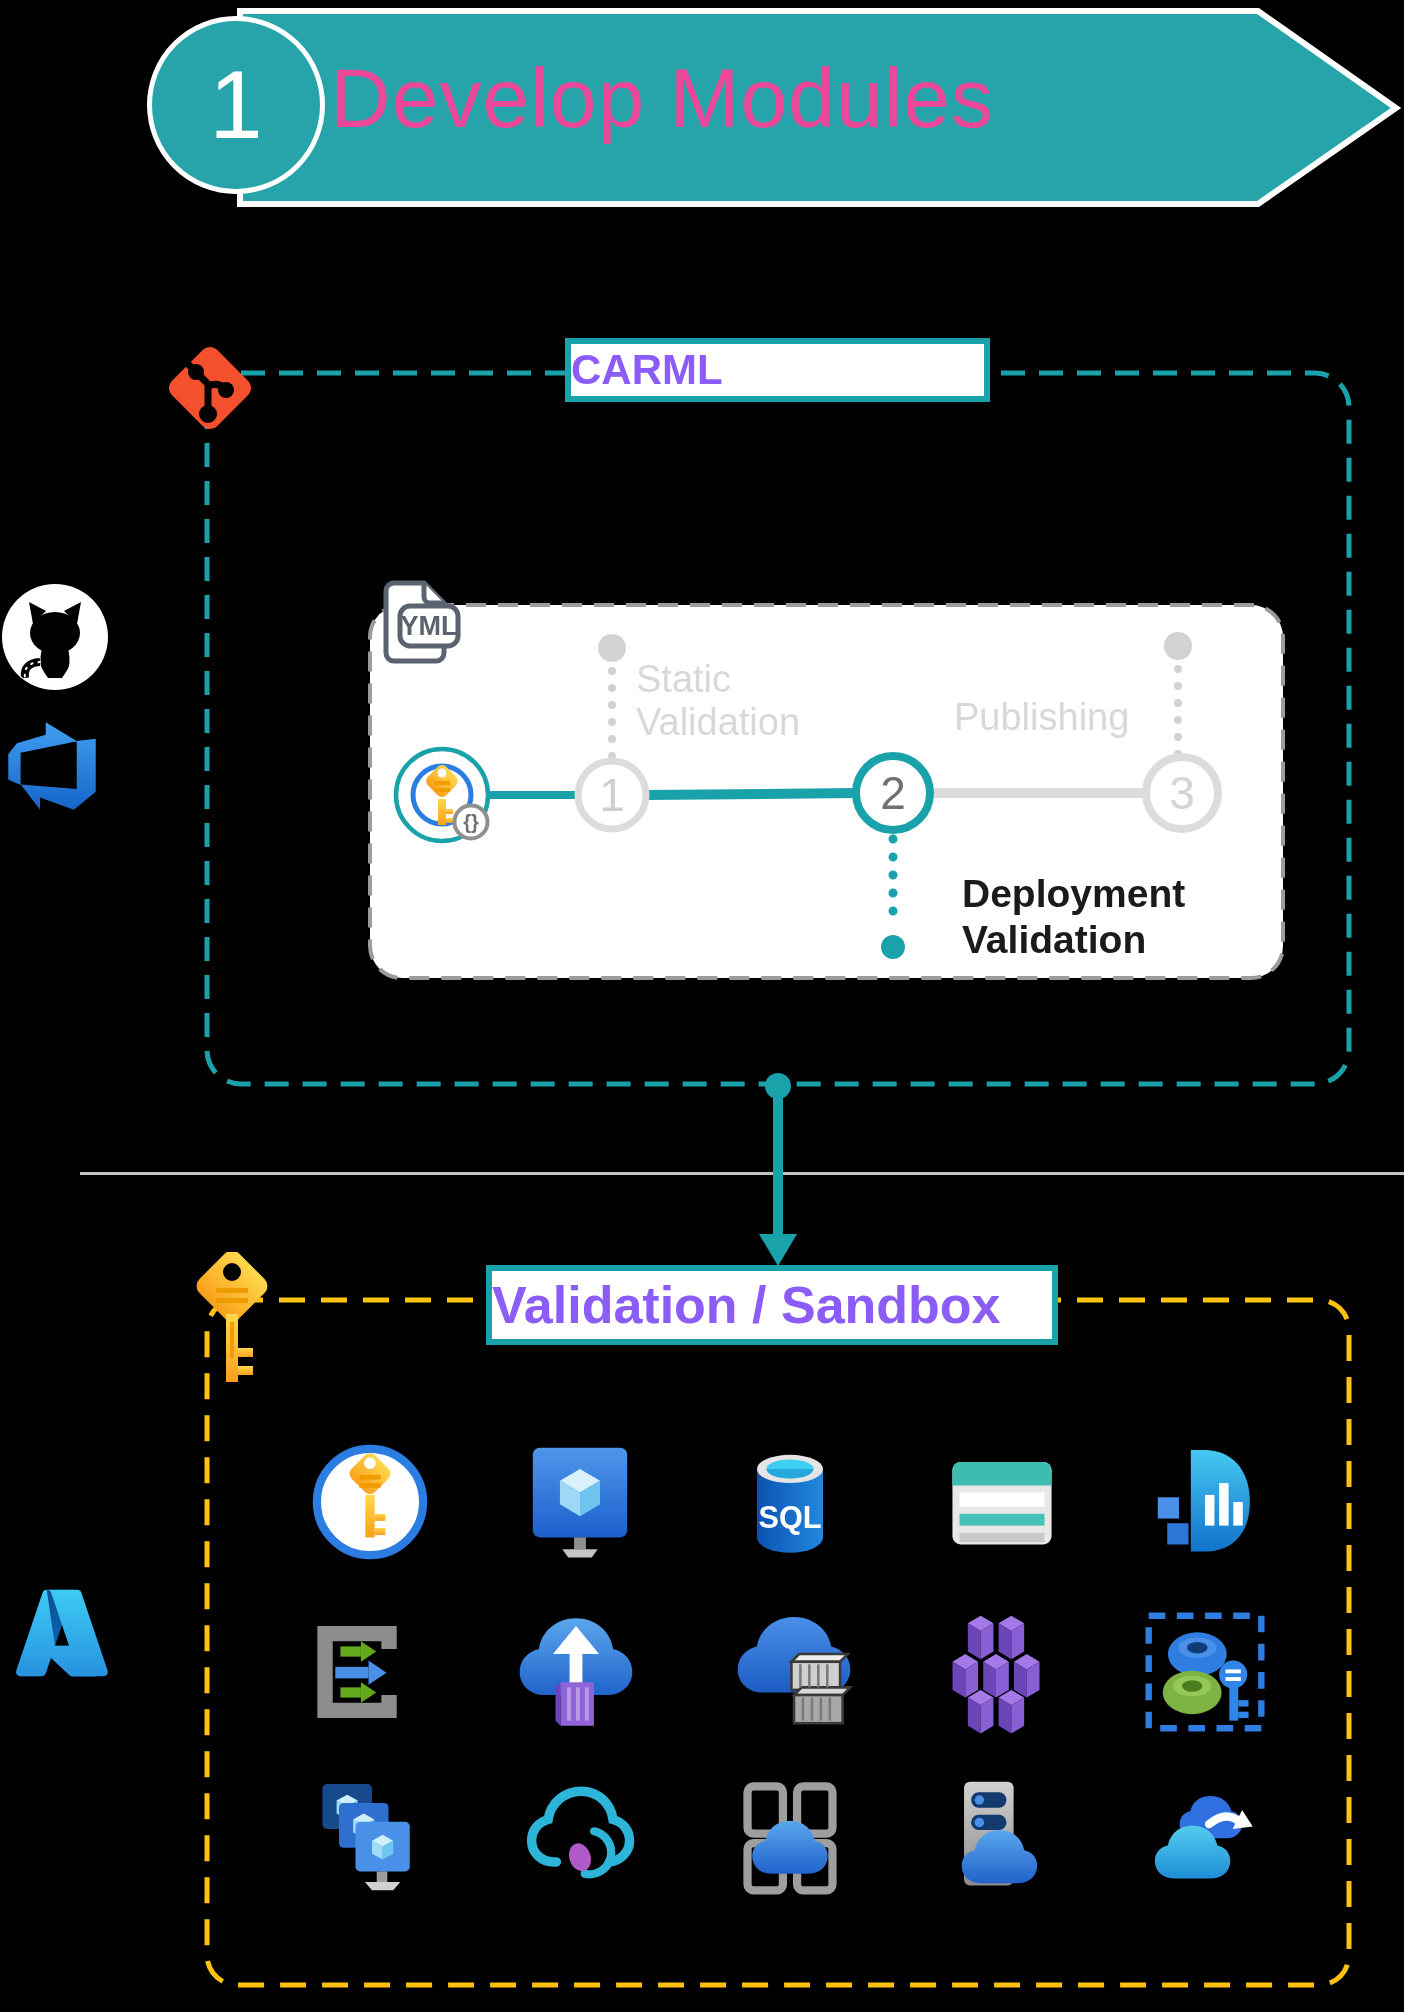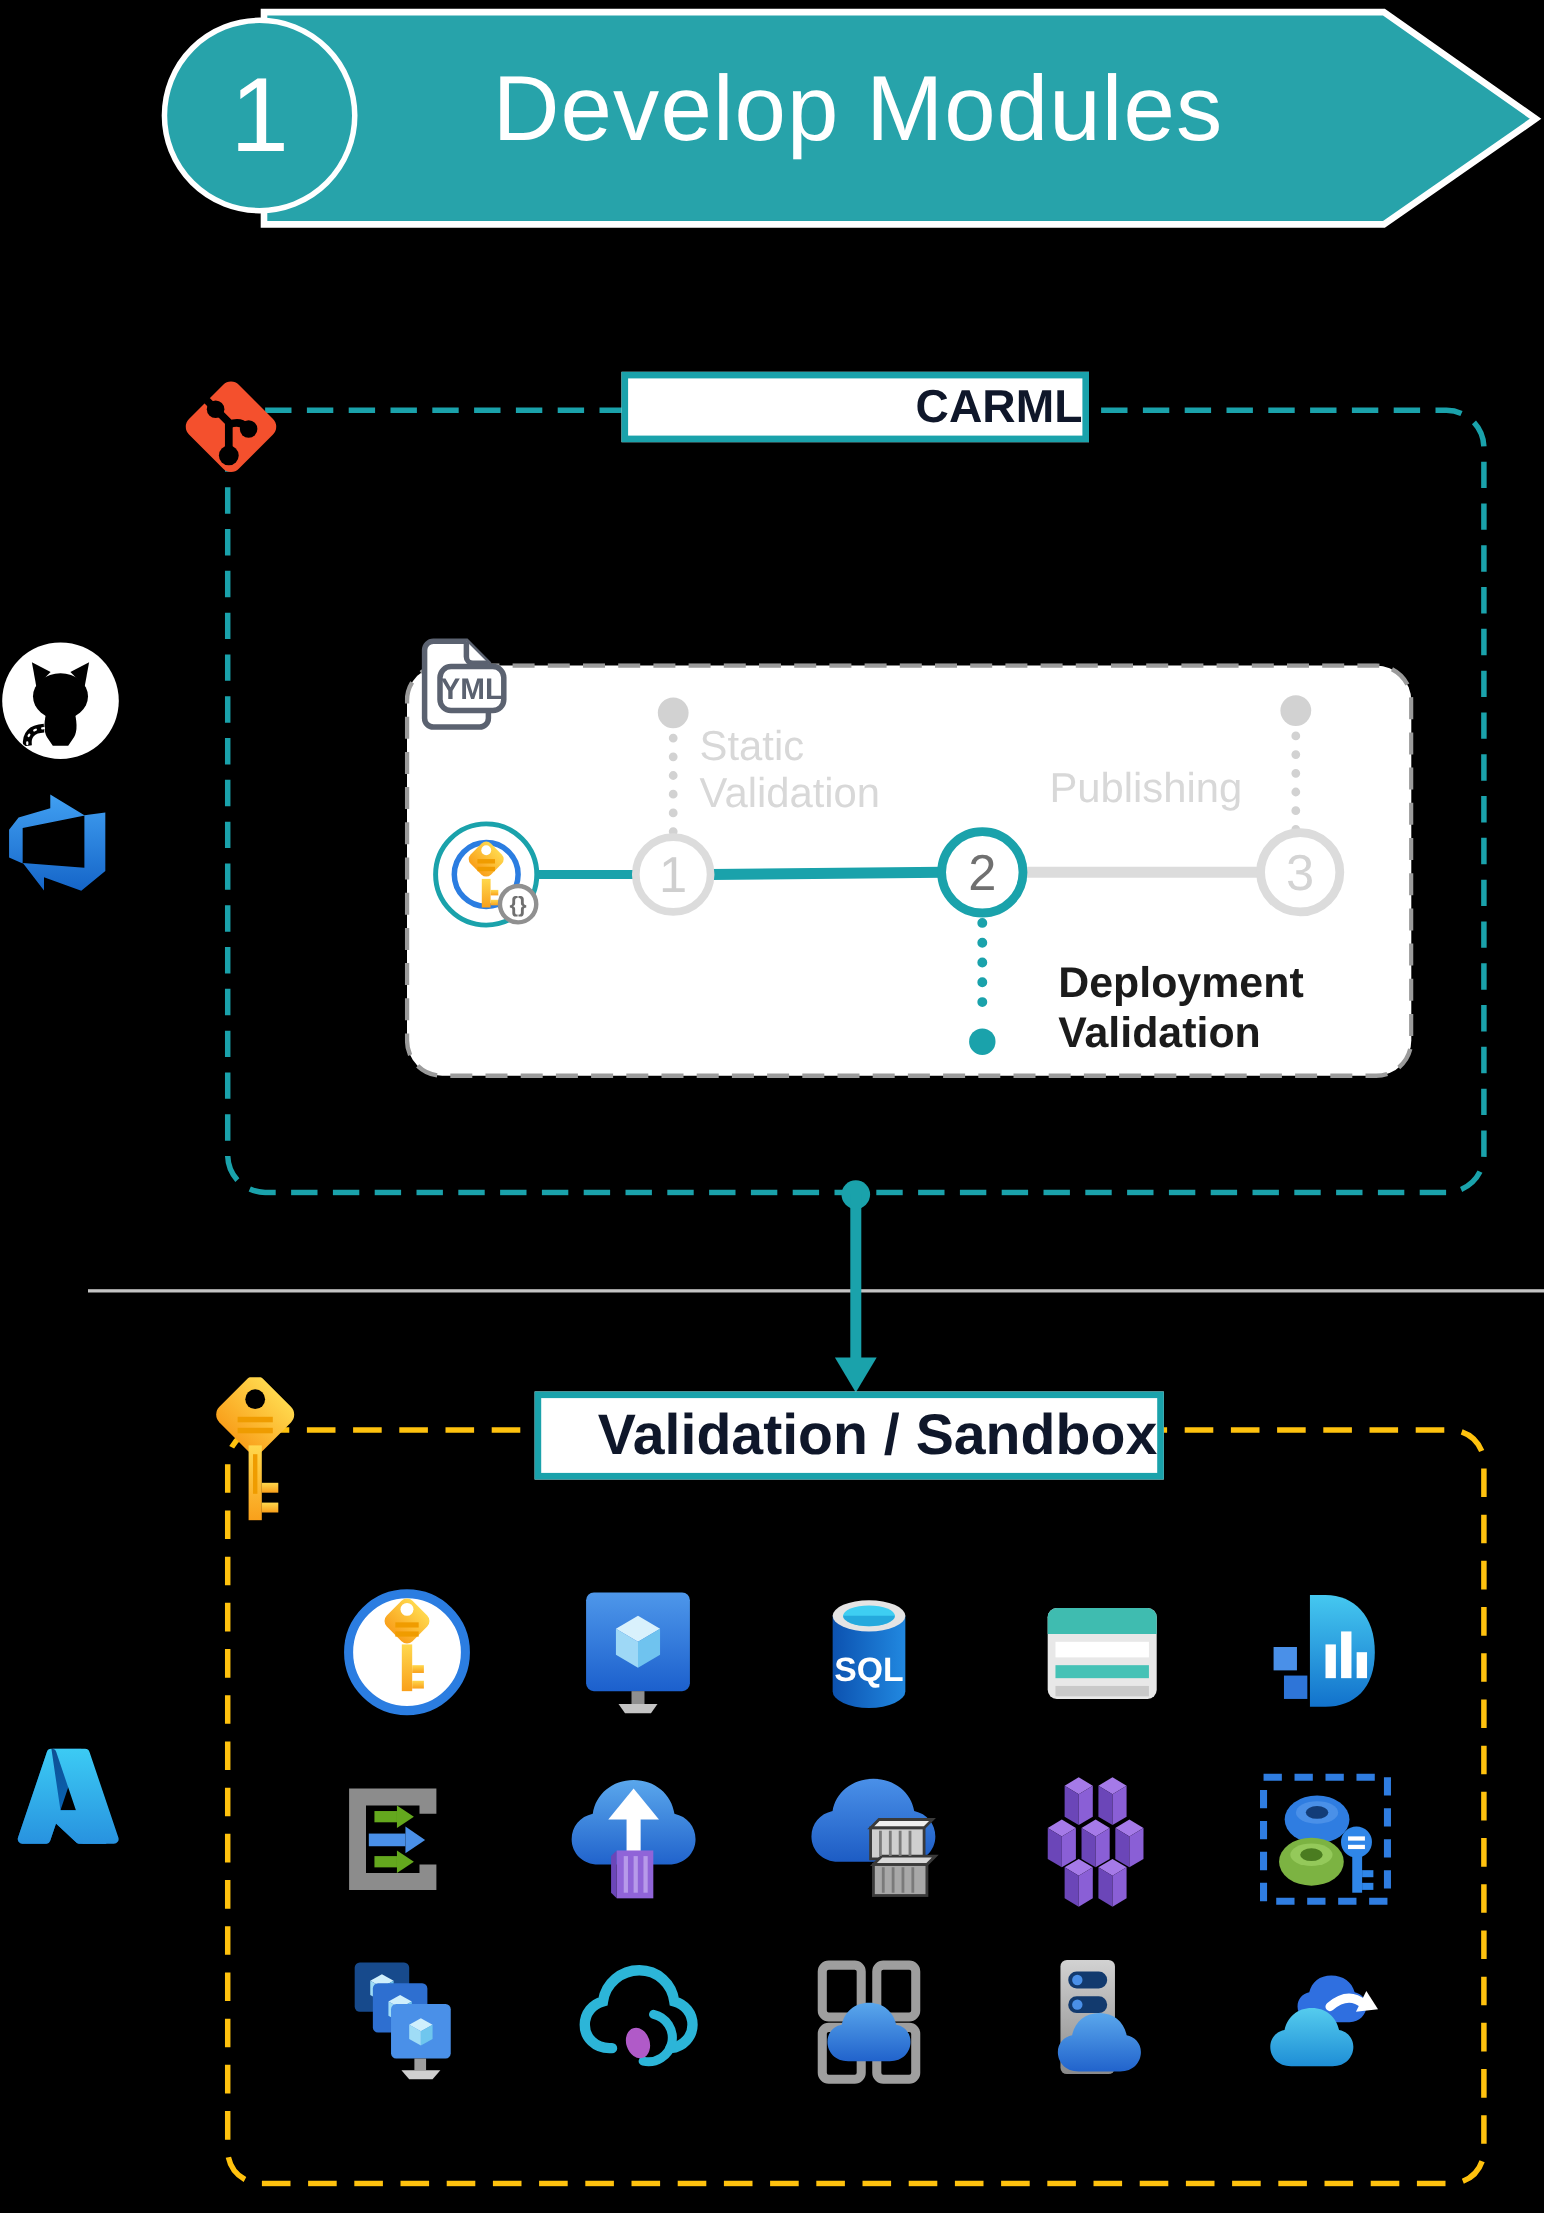--- a/index.html
+++ b/index.html
@@ -1,23 +1,23 @@
 <!DOCTYPE html>
 <html><head>
 <meta charset="utf-8">
 <style>
   html,body{margin:0;padding:0;background:#000;}
   #canvas{position:relative;width:1404px;height:2012px;background:#000;overflow:hidden;
           font-family:"Liberation Sans",sans-serif;}
   .abs{position:absolute;}
-  .lblbox{background:#fff;border:6px solid #1aa2ab;display:flex;align-items:center;justify-content:flex-end;
-          font-weight:700;color:#0f172a;box-sizing:border-box;}
+  .lblbox{background:#fff;border:6px solid #1aa2ab;display:flex;align-items:center;justify-content:flex-start;
+          font-weight:700;color:#8b5cf6;box-sizing:border-box;}
   .ghost{font-weight:400;color:#d8d8d8;font-size:38px;line-height:43px;}
   .darklbl{font-weight:700;color:#1b1b1b;font-size:39px;line-height:46px;margin-left:44px;}
-  .bannertitle{color:#ffffff;font-size:84px;font-weight:300;text-align:center;letter-spacing:1px;}
+  .bannertitle{color:#ec4899;font-size:84px;font-weight:300;letter-spacing:1px;}
   .stepcircle{width:178px;height:178px;border-radius:50%;background:#27a3aa;border:5px solid #fff;
               box-sizing:border-box;display:flex;align-items:center;justify-content:center;
               color:#fff;font-size:96px;font-weight:300;}
   svg text{font-family:"Liberation Sans",sans-serif;}
 </style>
 </head>
 <body>
 
 <div id="canvas">
 

